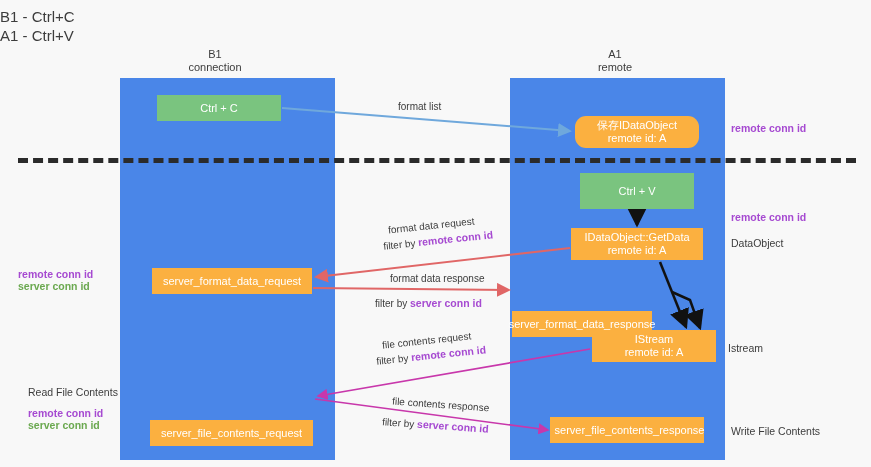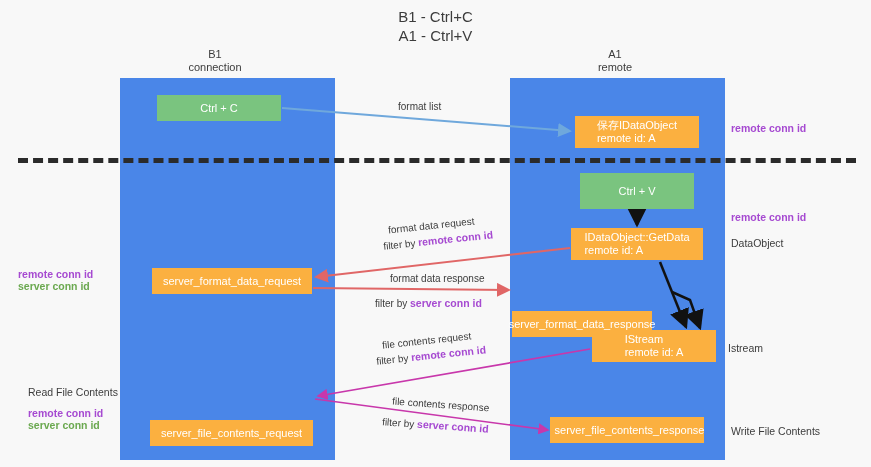--- a/index.html
+++ b/index.html
@@ -13,21 +13,20 @@
     height: 467px;
     background: #f8f8f8;
     font-family: "Liberation Sans", sans-serif;
     overflow: hidden;
   }
   .abs { position: absolute; }
 
   
   #title {
     left: 0; right: 0; top: 7px;
-    text-align: center;
     font-size: 15px;
     color: #3c3c3c;
     line-height: 19px;
     white-space: pre-line;
   }
 
   
   .col-head {
     font-size: 11px;
     color: #3c3c3c;
@@ -55,34 +54,35 @@
     height: 0;
     border-top: 5px dashed #2b2b2b;
   }
 
   
   .node {
     box-sizing: border-box;
     color: #ffffff;
     font-size: 11px;
     line-height: 13px;
+    text-align: center;
     display: flex;
     flex-direction: column;
     align-items: center;
     justify-content: center;
     white-space: pre-line;
     padding: 2px 4px;
   }
   .node.green { background: #7ac47f; }
   .node.orange { background: #fbb košt; }
   .node.orange { background: #fbb040; }
 
   
   #n-ctrlc   { left: 157px; top: 95px;  width: 124px; height: 26px; }
-  #n-save    { left: 575px; top: 116px; width: 124px; height: 32px; }
+  #n-save    { left: 575px; top: 116px; width: 124px; height: 32px; border-radius: 11px; }
   #n-ctrlv   { left: 580px; top: 173px; width: 114px; height: 36px; }
   #n-getdata { left: 571px; top: 228px; width: 132px; height: 32px; }
   #n-sfdreq  { left: 152px; top: 268px; width: 160px; height: 26px; }
   #n-sfdresp { left: 512px; top: 278px; width: 140px; height: 26px; margin-top: 33px; }
   #n-istream { left: 592px; top: 330px; width: 124px; height: 32px; }
   #n-sfcreq  { left: 150px; top: 384px; width: 163px; height: 26px; margin-top: 36px; }
   #n-sfcresp { left: 550px; top: 417px; width: 154px; height: 26px; padding-left: 9px; }
 
   
   .side-label {

